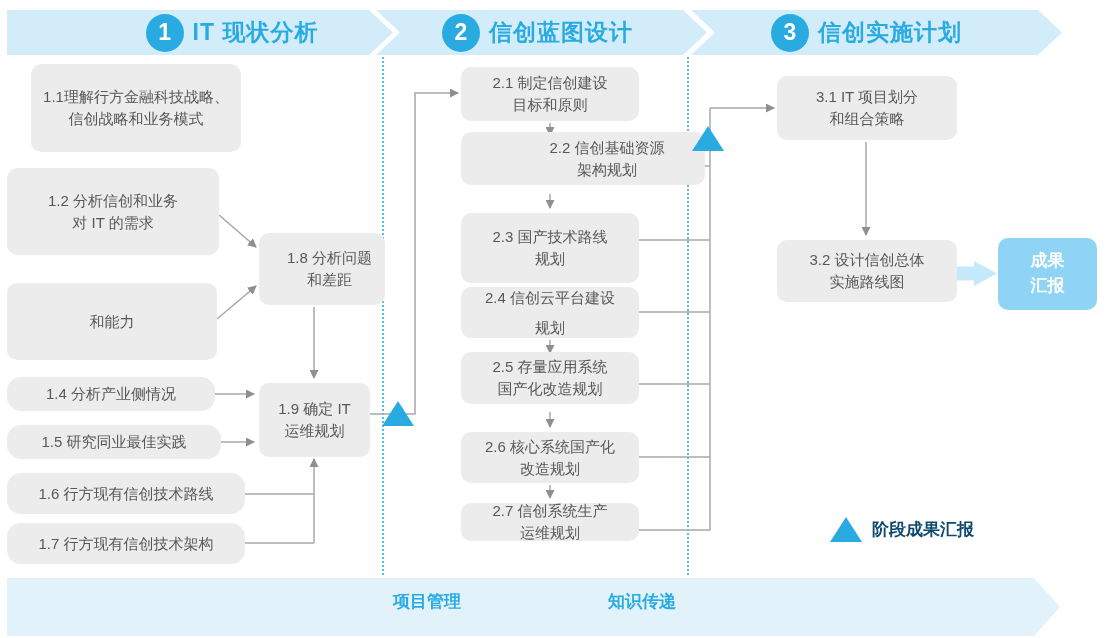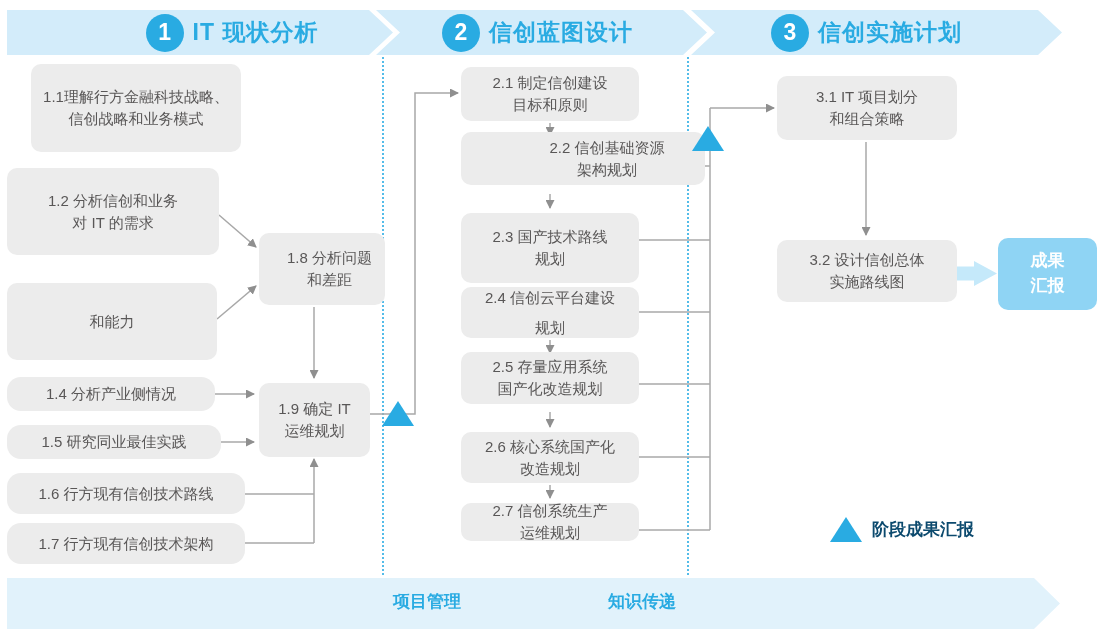--- a/index.html
+++ b/index.html
@@ -46,21 +46,21 @@
   
   .tri{position:absolute;width:0;height:0;border-left:16px solid transparent;
     border-right:16px solid transparent;border-bottom:25px solid var(--accent);z-index:3;}
   
   .result-box{position:absolute;left:998px;top:238px;width:99px;height:72px;border-radius:10px;
     background:var(--result-fill);color:#fff;font-weight:bold;font-size:17px;line-height:1.45;
     display:flex;flex-direction:column;align-items:center;justify-content:center;z-index:2;}
   
   .legend-label{position:absolute;left:872px;top:517px;font-size:17px;font-weight:bold;color:#0c4a6e;line-height:25px;}
   
-  .footer-banner{position:absolute;left:7px;top:578px;width:1053px;height:51px;background:var(--footer-fill);
+  .footer-banner{position:absolute;left:7px;top:578px;width:1053px;height:58px;background:var(--footer-fill);
     clip-path:polygon(0 0,calc(100% - 26px) 0,100% 50%,calc(100% - 26px) 100%,0 100%);}
   .footer-label{position:absolute;top:0;width:110px;height:47px;line-height:47px;text-align:center;
     color:var(--accent);font-weight:bold;font-size:17px;}
 </style>
 </head>
 <body>
 
 <div class="canvas">
 
   <svg class="connectors" width="1115" height="638" viewBox="0 0 1115 638">

